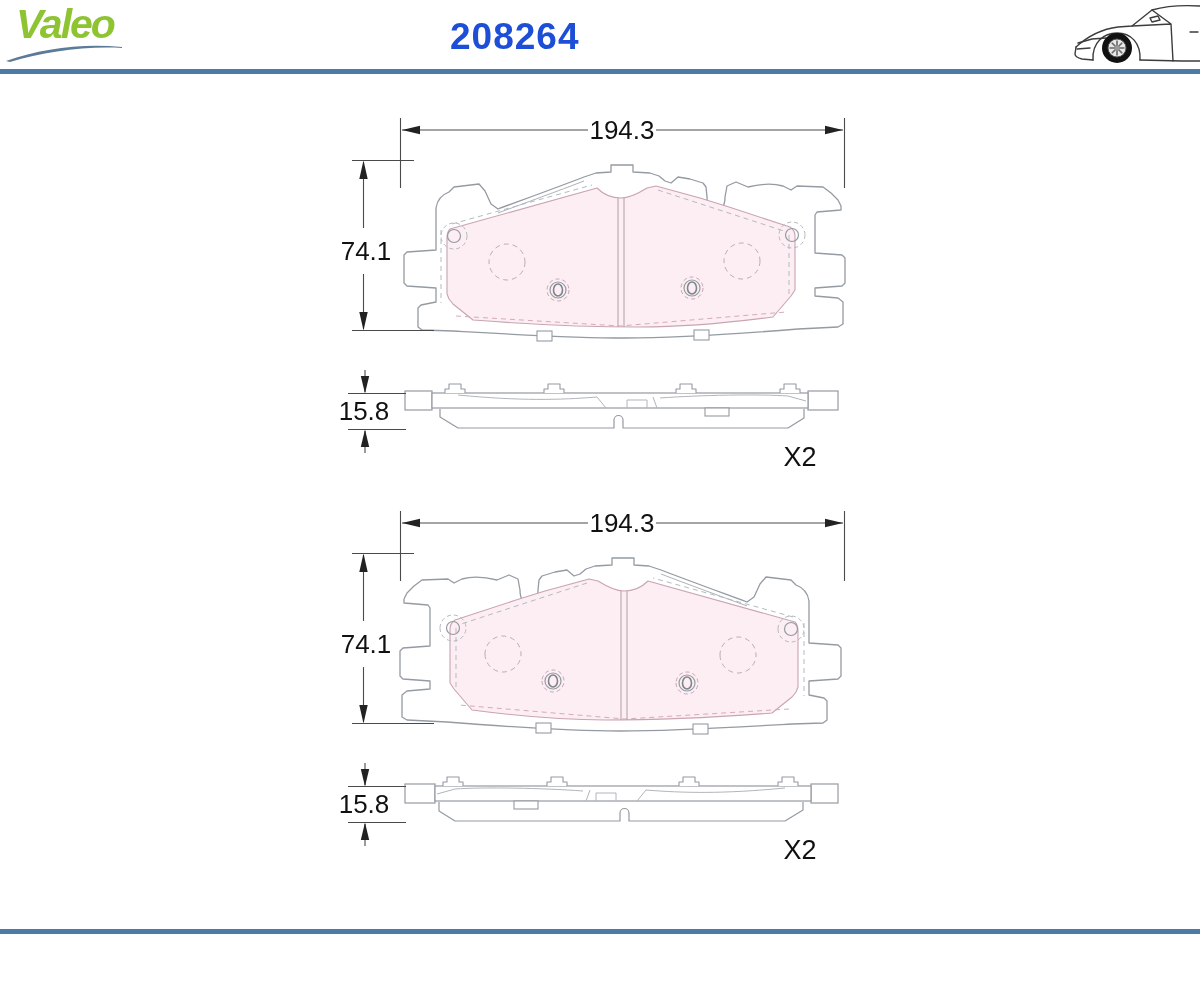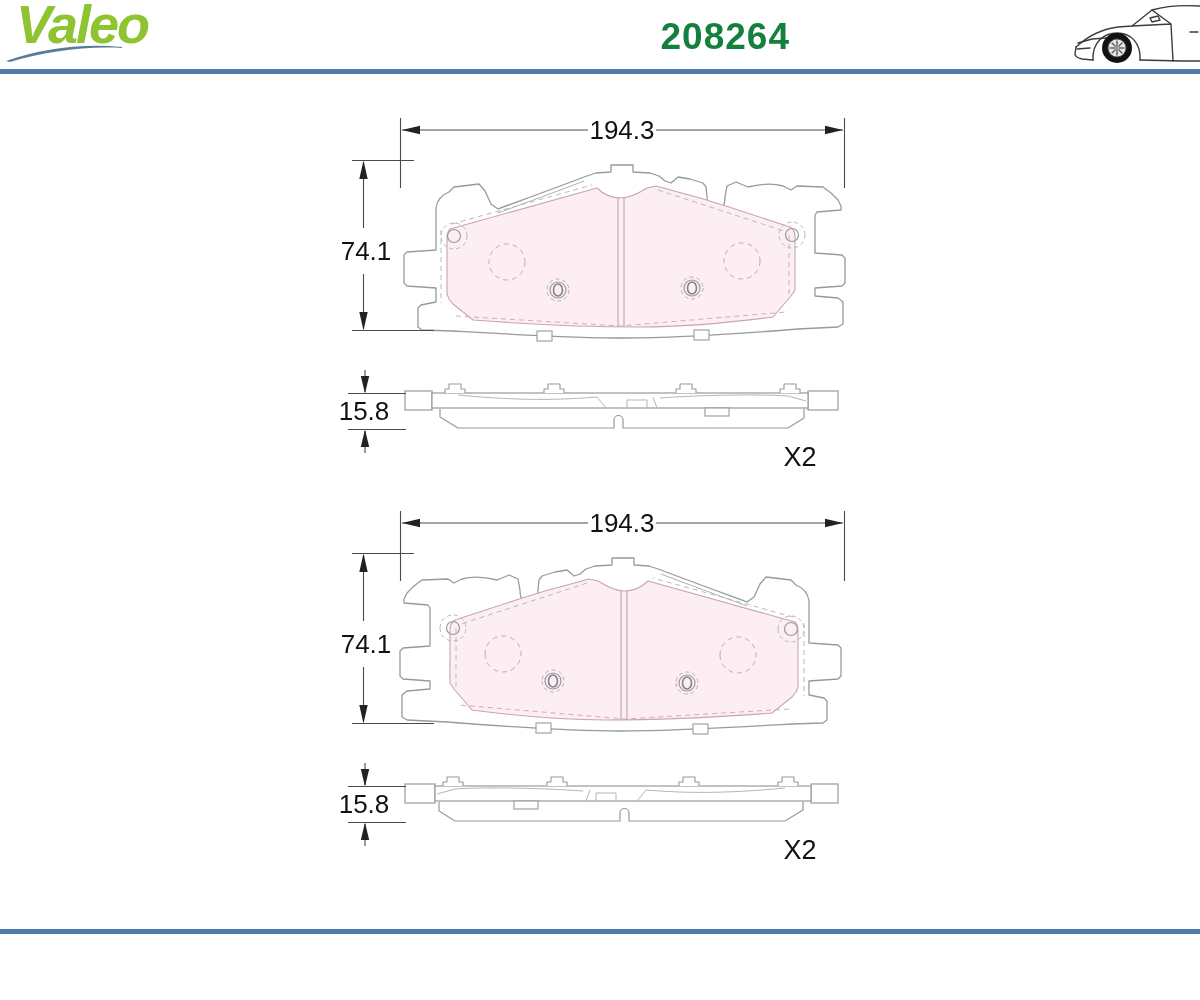--- a/index.html
+++ b/index.html
@@ -1,24 +1,24 @@
 <!DOCTYPE html>
 <html><head>
 <meta charset="utf-8">
 <style>
   html,body{margin:0;padding:0;background:#ffffff;width:1200px;height:1000px;overflow:hidden;
             font-family:"Liberation Sans",sans-serif;}
   .page{position:relative;width:1200px;height:1000px;background:#fff;}
   
   .logo{position:absolute;left:14px;top:2px;width:120px;height:62px;}
-  .logo-text{position:absolute;left:2px;top:0;font-size:54px;font-weight:bold;font-style:italic;
+  .logo-text{position:absolute;left:2px;top:0;font-size:41px;font-weight:bold;font-style:italic;
              letter-spacing:-2px;color:#8ec431;line-height:44px;}
   .logo-swoosh{position:absolute;left:-10px;top:42px;width:122px;height:18px;}
-  .part-number{position:absolute;left:450px;top:16px;width:340px;text-align:right;
-               font-size:37px;font-weight:bold;color:#15803d;letter-spacing:1px;}
+  .part-number{position:absolute;left:450px;top:16px;width:340px;text-align:left;
+               font-size:37px;font-weight:bold;color:#1d4ed8;letter-spacing:1px;}
   .car{position:absolute;left:1072px;top:2px;width:128px;height:64px;}
   .rule{position:absolute;left:0;width:1200px;height:5px;background:#4d7ba7;}
   .rule.top{top:69px;} .rule.bottom{top:929px;}
   
   svg.drawing{position:absolute;left:0;width:1200px;height:400px;}
   #drawing-1{top:100px;} #drawing-2{top:493px;}
   .dim-text{font-family:"Liberation Sans",sans-serif;font-size:26px;fill:#111;}
   .qty-text{font-family:"Liberation Sans",sans-serif;font-size:27px;fill:#111;}
 </style>
 </head>

